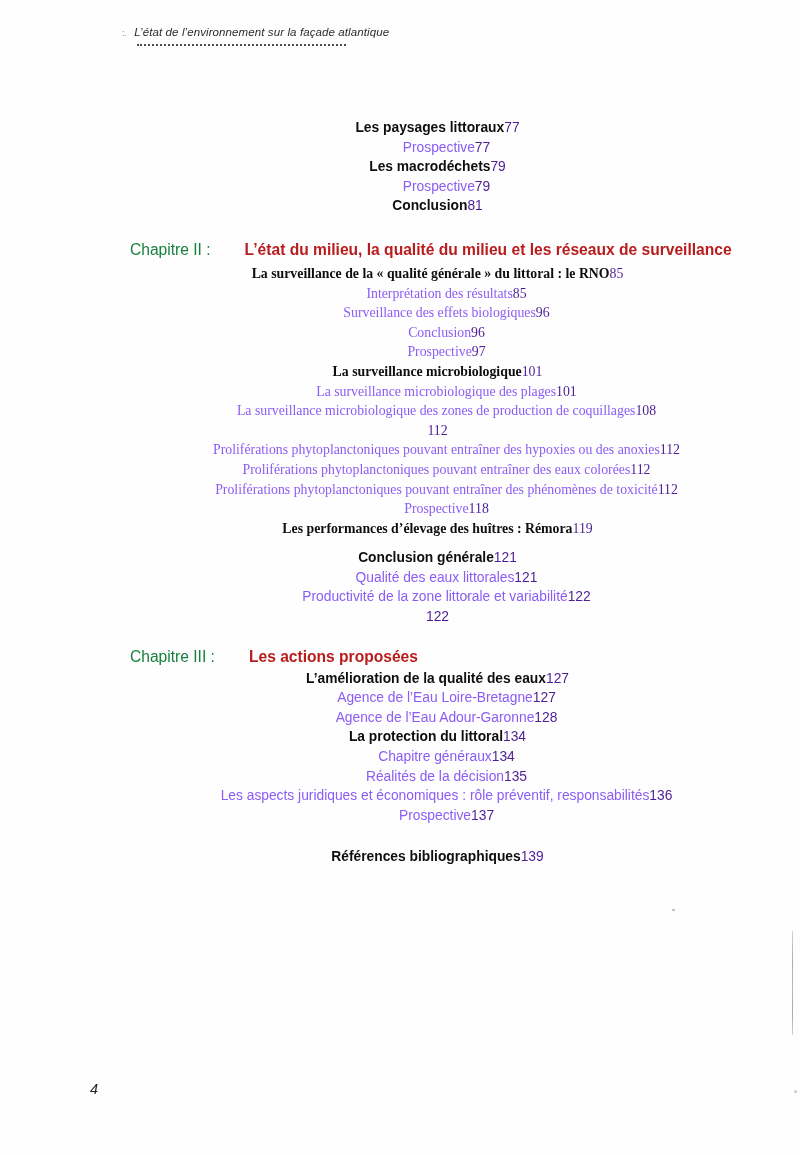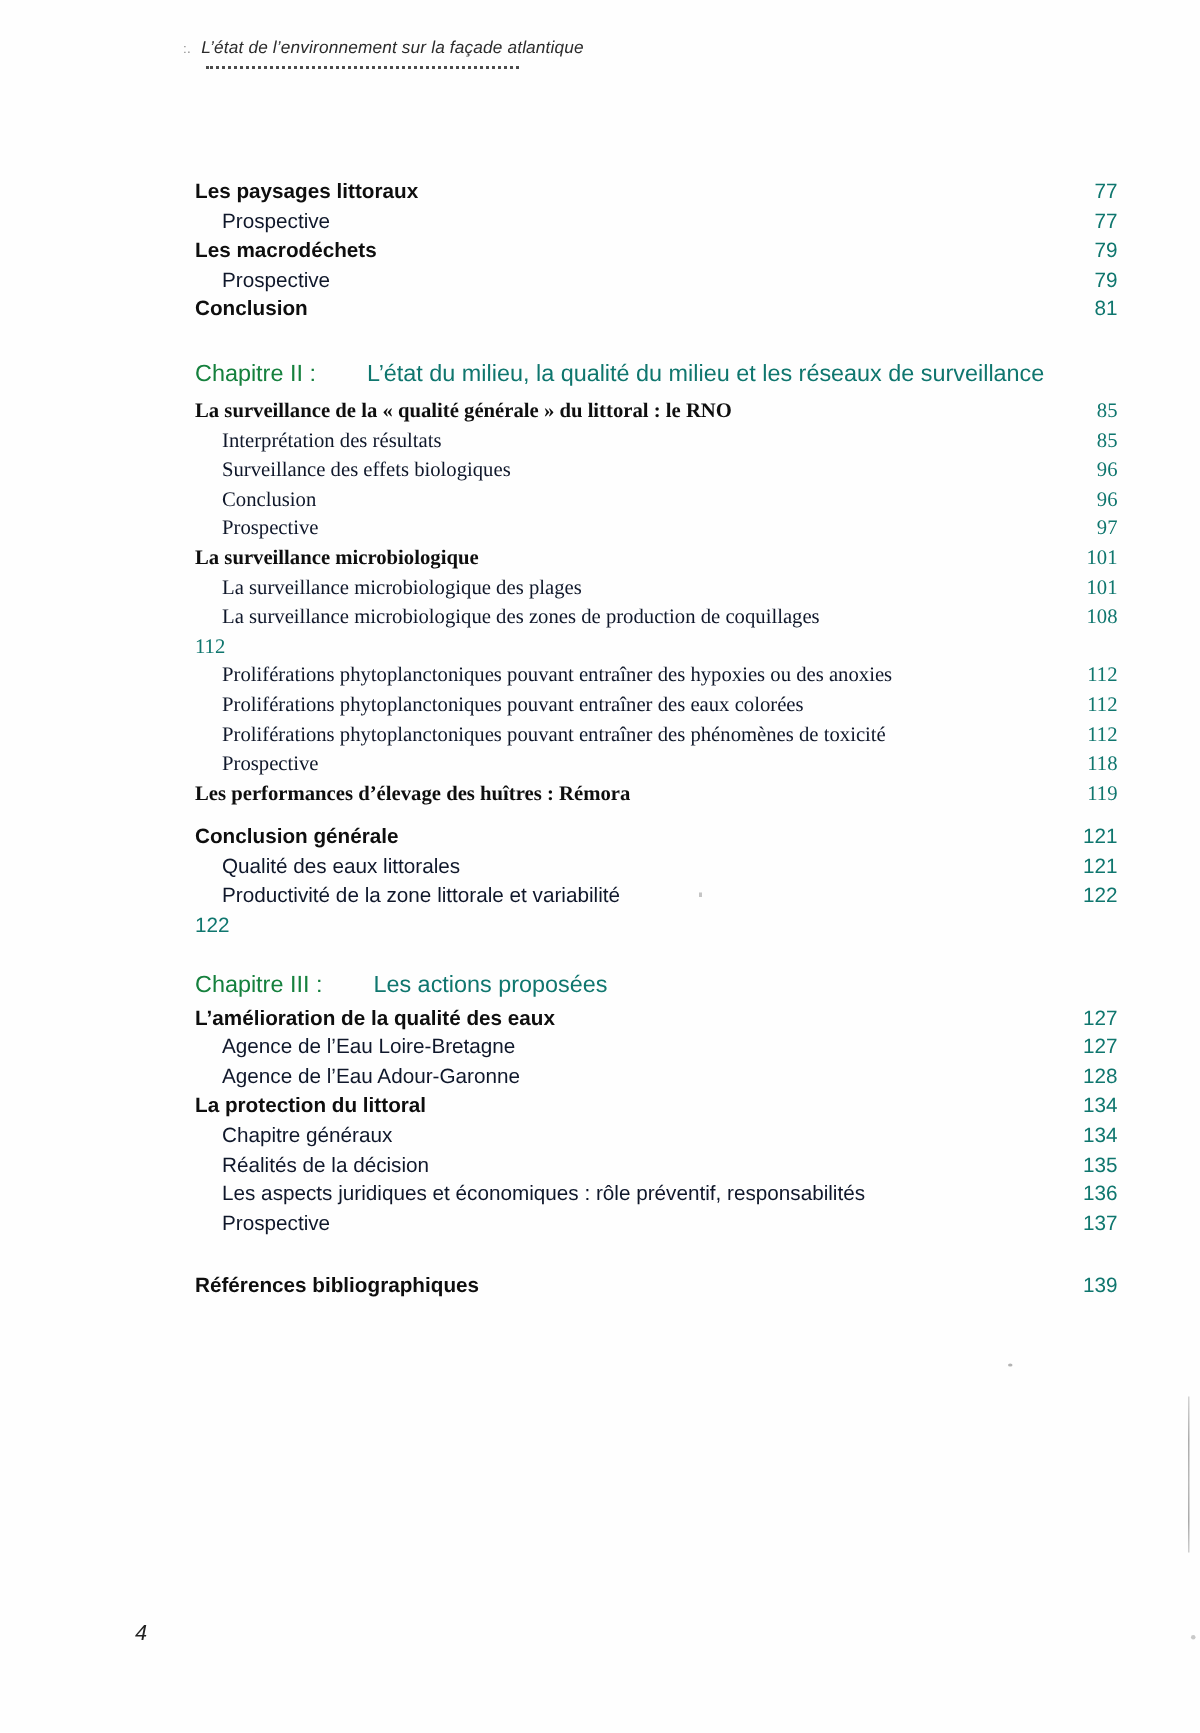--- a/index.html
+++ b/index.html
@@ -24,33 +24,33 @@
   .head-rule {
     position:absolute; top:43px; left:137px; width:209px; height:3px;
     border-bottom:2px dotted #4c4c4c;
   }
 
   
   .toc {
     position:absolute; top:118px; left:130px; width:615px;
   }
   .row {
-    display:flex; justify-content:space-between; align-items:baseline;
+    display:flex; justify-content:center; align-items:baseline;
     line-height:19.6px; font-size:13.8px;
   }
-  .row .lbl { white-space:nowrap; color:#0f172a; }
+  .row .lbl { white-space:nowrap; color:#8b5cf6; }
   .row.l2 .lbl { padding-left:18px; }
   .row.l1 .lbl { font-weight:700; color:#0e0e0e; }
-  .row .pg { color:#0f766e; font-variant-numeric:tabular-nums; }
+  .row .pg { color:#4c1d95; font-variant-numeric:tabular-nums; }
 
   .chapter {
     line-height:24px; font-size:15.6px; white-space:nowrap;
   }
   .chapter .ch-prefix { color:#15803d; font-weight:400; margin-right:5px; }
-  .chapter .ch-title  { color:#0f766e; font-weight:400;padding-left:29px; }
+  .chapter .ch-title  { color:#b91c1c; font-weight:700;padding-left:29px; }
 
   .ch2 { margin-top:22px; }
   .blk2 { margin-top:2px;font-family:Liberation Serif, serif; }
   .blk3 { margin-top:10px; }
   .ch3 { margin-top:18px; }
   .blk5 { margin-top:22px; }
 
   
   .folio {
     position:absolute; left:90px; top:1081px;

